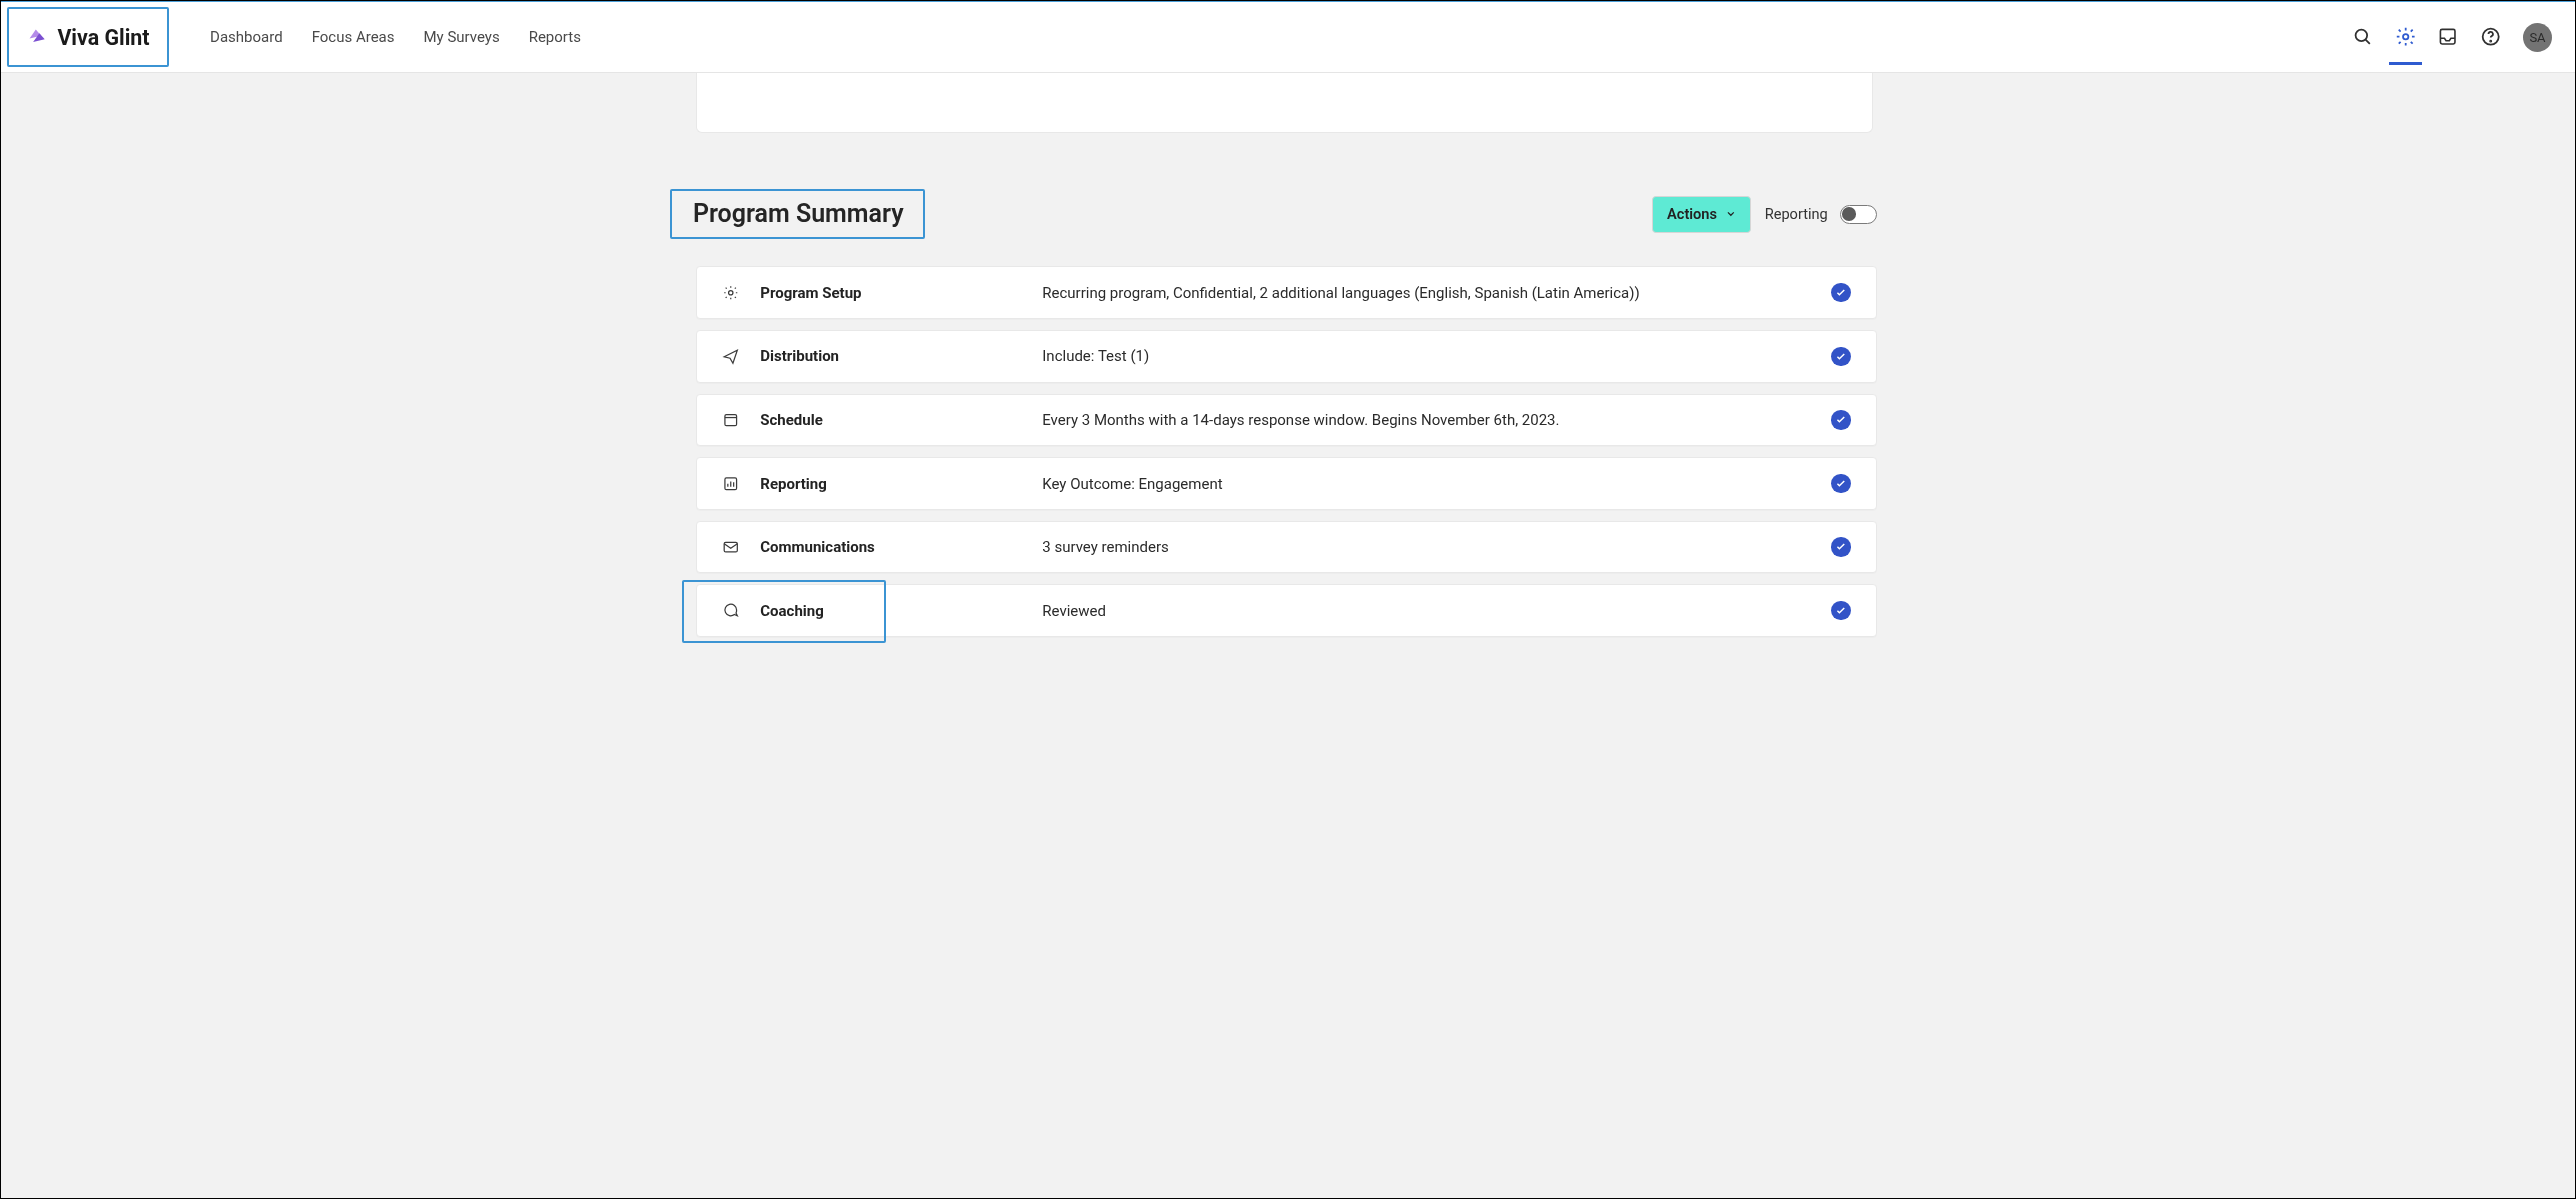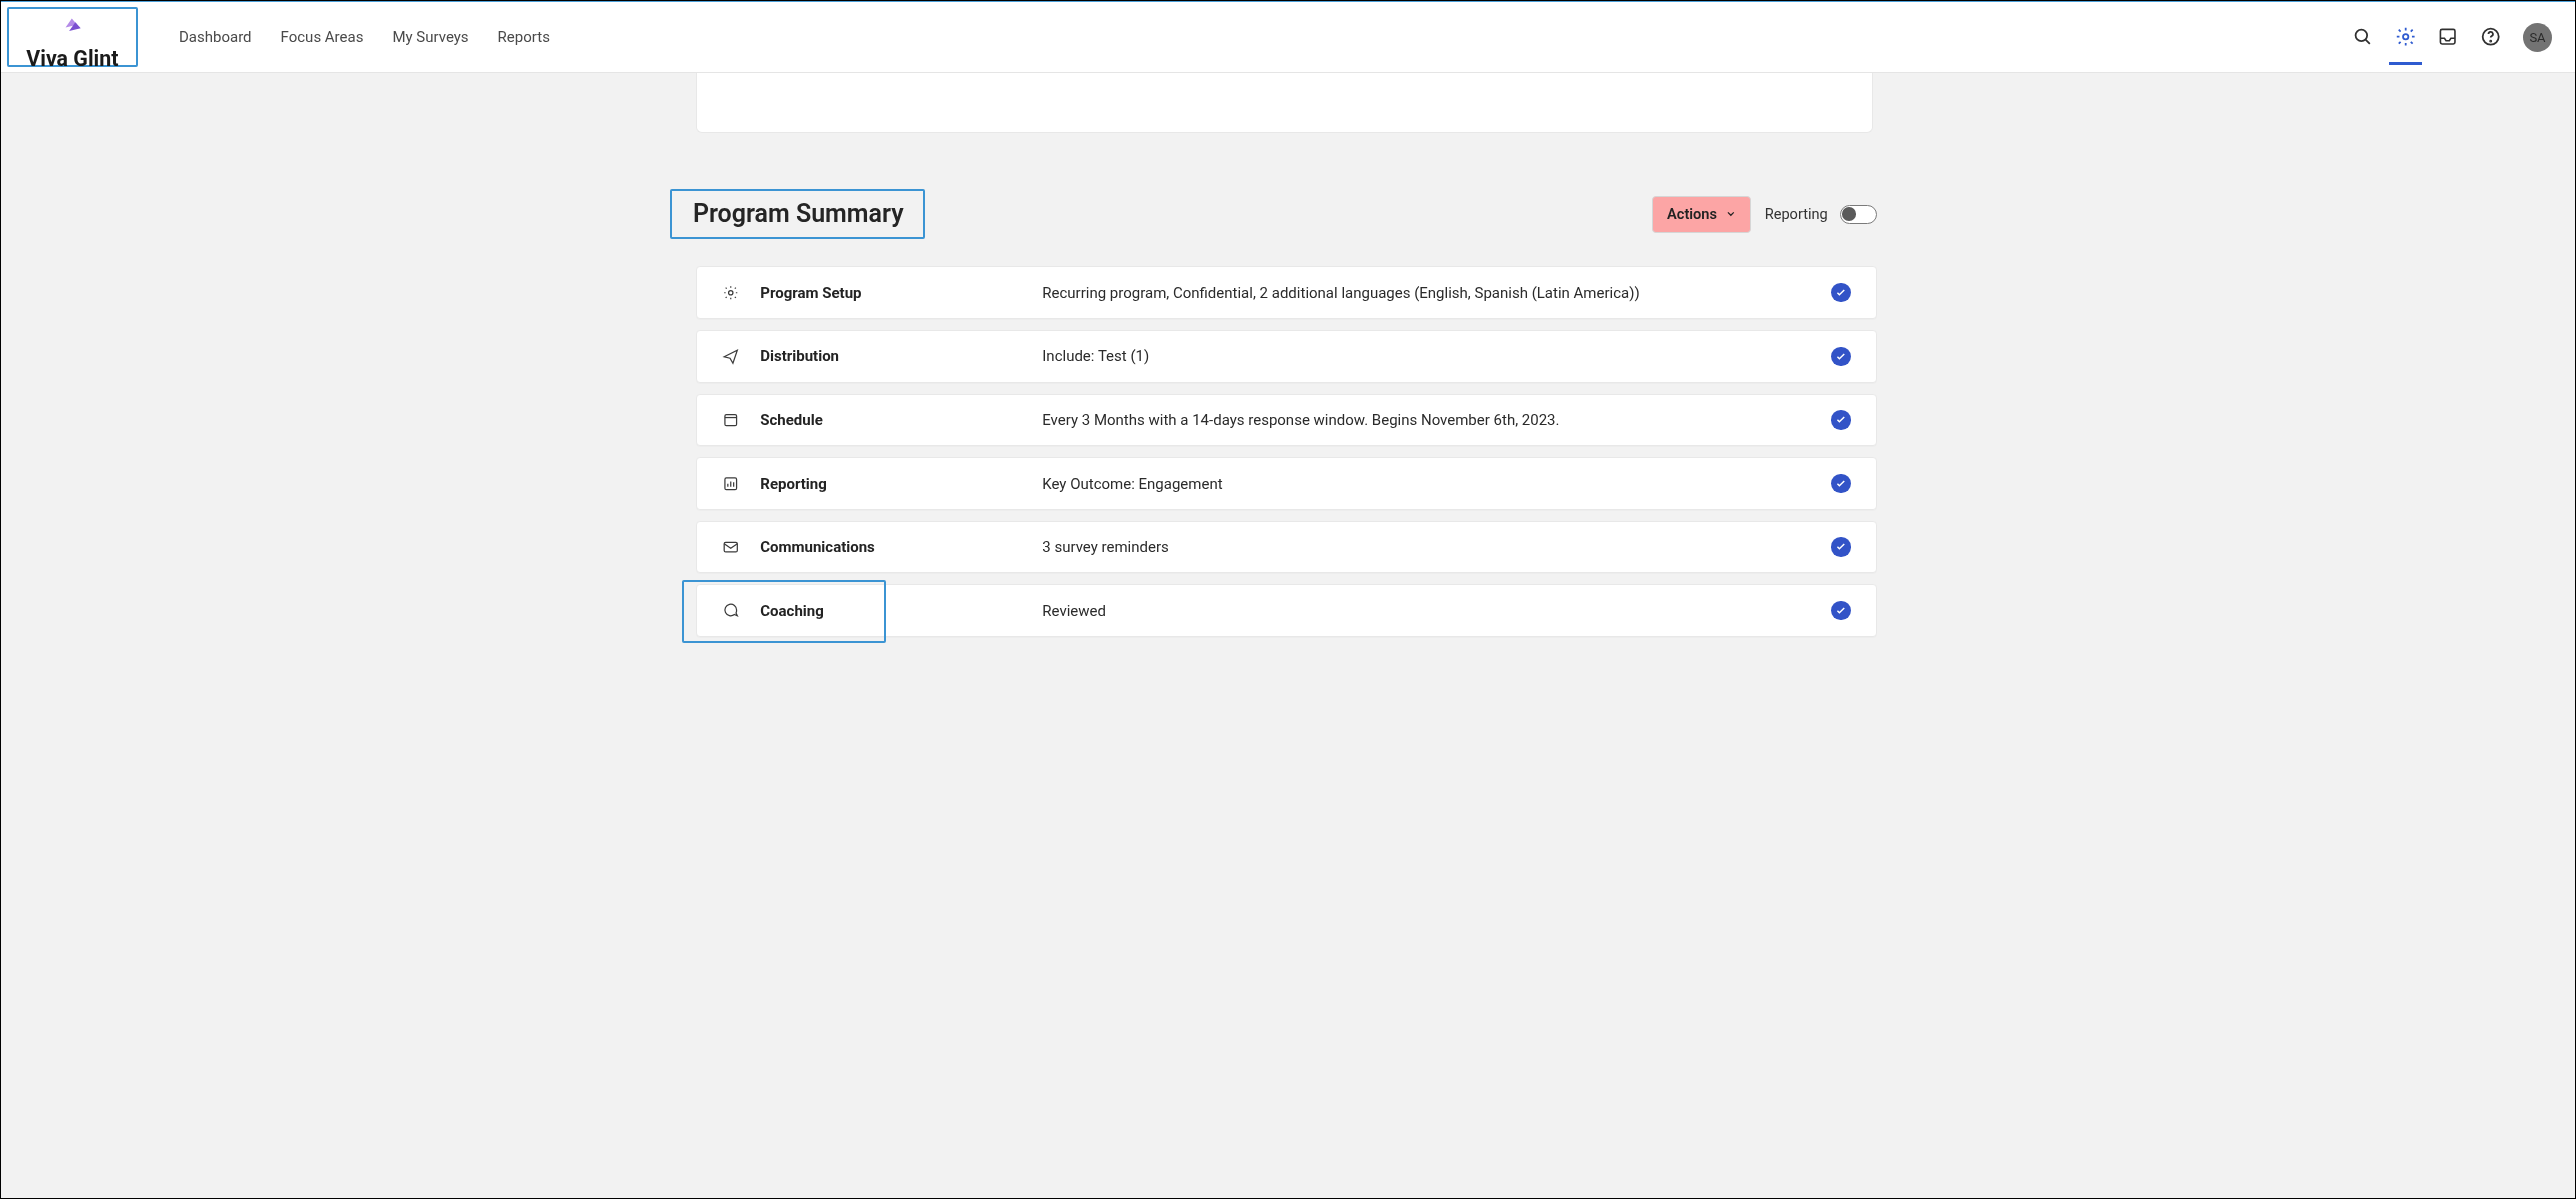--- a/index.html
+++ b/index.html
@@ -23,21 +23,20 @@
   }
   .brand-wrap {
     display: flex;
     align-items: center;
     gap: 9.7px;
     padding: 5.8px 17.5px;
     margin-left: 5.8px;
     border: 2.9px solid #3b94d3;
     border-radius: 1.9px;
     height: 60px;
-    flex-direction: column;
   }
   .brand-logo {
     width: 21.4px; height: 21.4px;
     display:inline-block;
   }
   .brand-text {
     font-size: 21.4px;
     font-weight: 700;
     color: #1b1b1b;
   }
@@ -112,21 +111,21 @@
     padding: 7.8px 19.4px 9.7px 21.4px;
   }
   .summary-title {
     font-size: 25px;
     font-weight: 600;
     color:#252525;
   }
   .summary-header-spacer { flex:1; }
   .actions-btn {
     display:flex; align-items:center; gap:7.8px;
-    background:#fca5a5;
+    background:#5eead4;
     border:1px solid #d6d6d6;
     border-radius:3.9px;
     padding: 8.7px 13.6px;
     font-size:14.6px;
     font-weight:600;
     color:#222;
     cursor:pointer;
   }
   .approved-label {
     margin-left: 13.6px;

